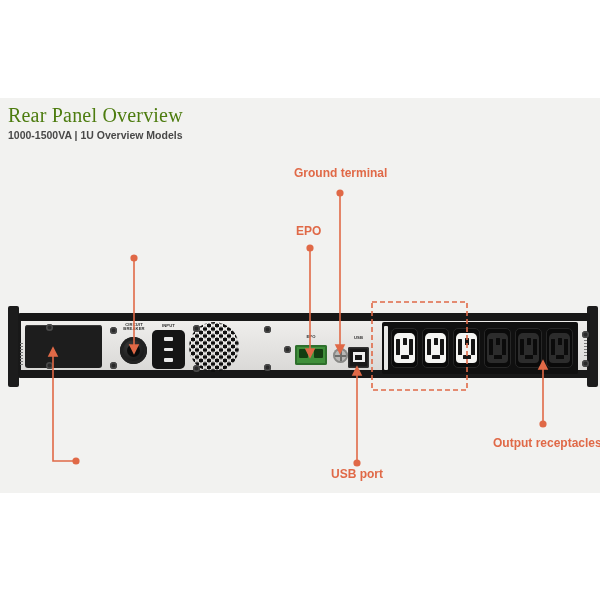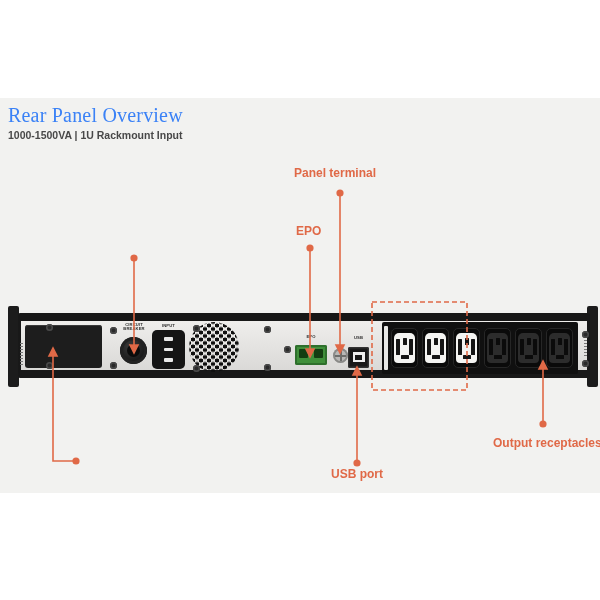--- a/index.html
+++ b/index.html
@@ -6,21 +6,21 @@
     --accent:#E06947;
     --band:#F2F2F0;
     --green:#3F8F3A;
   }
   html,body{margin:0;padding:0;background:#fff;}
   .stage{position:relative;width:600px;height:600px;background:#fff;overflow:hidden;
          font-family:"Liberation Sans",sans-serif;}
   .band{position:absolute;left:0;top:98px;width:600px;height:395px;background:var(--band);}
   
   .title{position:absolute;left:8px;top:104px;font-family:"Liberation Serif",serif;
-         font-size:20px;color:#3b82f6;letter-spacing:.2px;}
+         font-size:20px;color:#4d7c0f;letter-spacing:.2px;}
   .subtitle{position:absolute;left:8px;top:129px;font-size:10.5px;font-weight:700;color:#484848;}
   
   .callout{position:absolute;font-size:12px;font-weight:700;color:var(--accent);white-space:nowrap;}
   
   .ear{position:absolute;top:306px;width:11px;height:81px;background:#1c1c1c;border-radius:2px;}
   .device{position:absolute;left:18px;top:313px;width:572px;height:65px;background:#181818;border-radius:2px;}
   .device-body{position:absolute;left:3px;right:3px;top:8px;bottom:8px;
                background:linear-gradient(#EFEEEC,#DAD9D7);}
   .screw{position:absolute;width:7px;height:7px;border-radius:50%;background:#2a2a2a;
          box-shadow:inset 0 0 0 1.5px #4a4a4a;}
@@ -67,21 +67,21 @@
   .recep.prog .face .s{background:#151515;}
   svg.overlay{position:absolute;left:0;top:0;pointer-events:none;}
 </style>
 </head>
 <body>
 
 <div class="stage">
   <div class="band"></div>
 
   <div class="title">Rear Panel Overview</div>
-  <div class="subtitle">1000-1500VA | 1U Rackmount Input</div>
+  <div class="subtitle">1000-1500VA | 1U Overview Models</div>
 
   <div class="ear" style="left:8px"></div>
   <div class="ear" style="left:587px"></div>
 
   <div class="device">
     <div class="device-body"></div>
 
     <div class="slot"></div>
     <div class="vmarks" style="left:2px;top:30px;height:24px"></div>
 
@@ -166,21 +166,21 @@
       <div class="screw" style="left: 92px; top: 49px;"></div>
       <div class="screw" style="left: 175px; top: 12px;"></div>
       <div class="screw" style="left: 175px; top: 52px;"></div>
       <div class="screw" style="left: 246px; top: 13px;"></div>
       <div class="screw" style="left: 246px; top: 51px;"></div>
       <div class="screw" style="left: 266px; top: 33px;"></div>
       <div class="screw" style="left: 564px; top: 18px;"></div>
       <div class="screw" style="left: 564px; top: 47px;"></div>
     </div>
 
-  <div class="callout" style="left:294px;top:166px">Panel terminal</div>
+  <div class="callout" style="left:294px;top:166px">Ground terminal</div>
   <div class="callout" style="left:296px;top:224px">EPO</div>
   <div class="callout" style="left:331px;top:467px">USB port</div>
   <div class="callout" style="left:493px;top:436px">Output receptacles</div>
 
   <svg class="overlay" width="600" height="600">
     <g style="stroke:var(--accent);stroke-width:1.6;fill:var(--accent)">
 
       <circle cx="134" cy="258" r="2.8"></circle>
       <line x1="134" y1="258" x2="134" y2="345"></line>
       <polygon points="130,345 138,345 134,353"></polygon>

